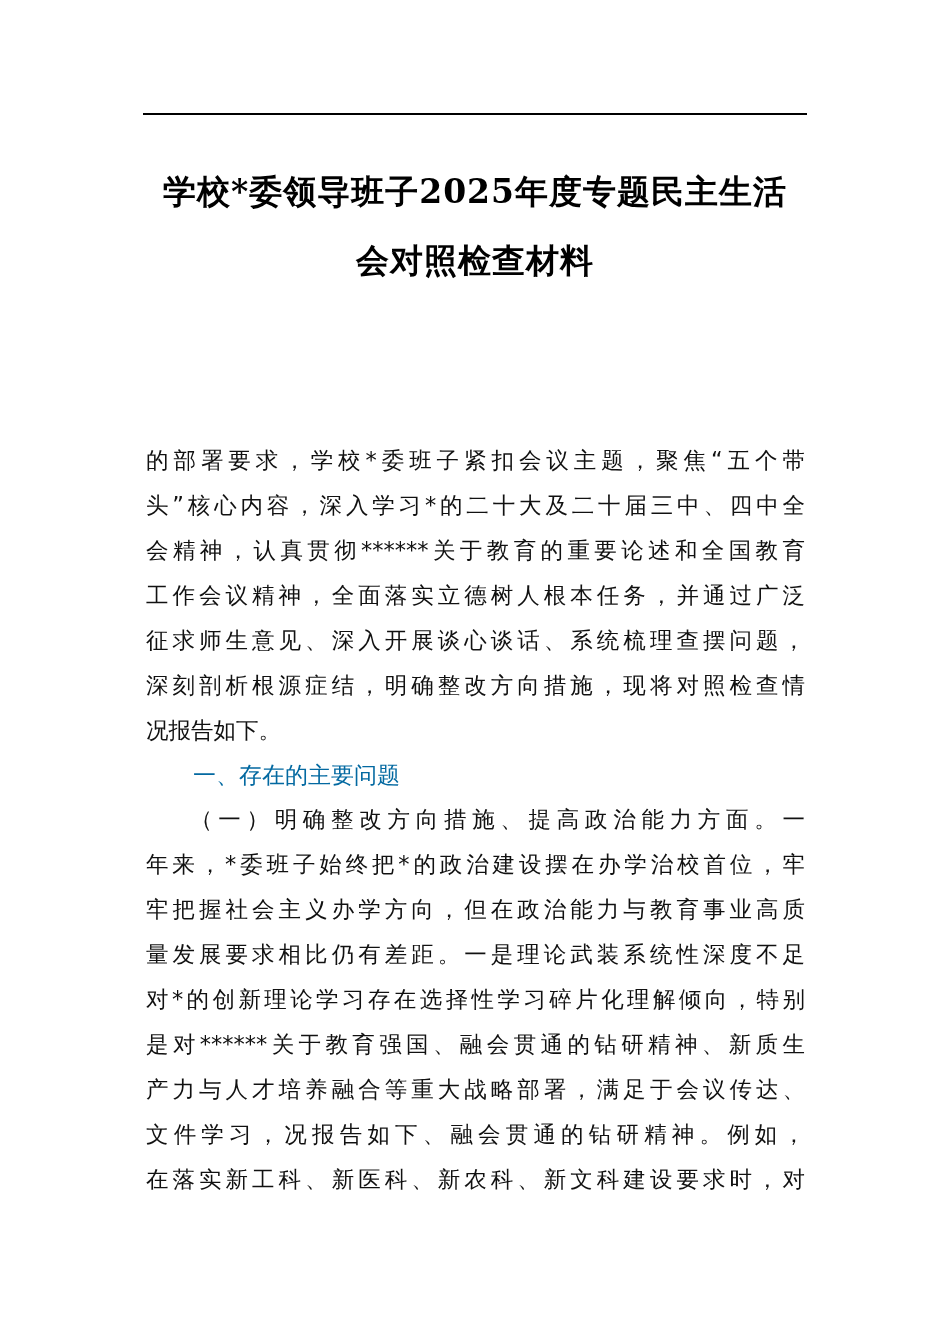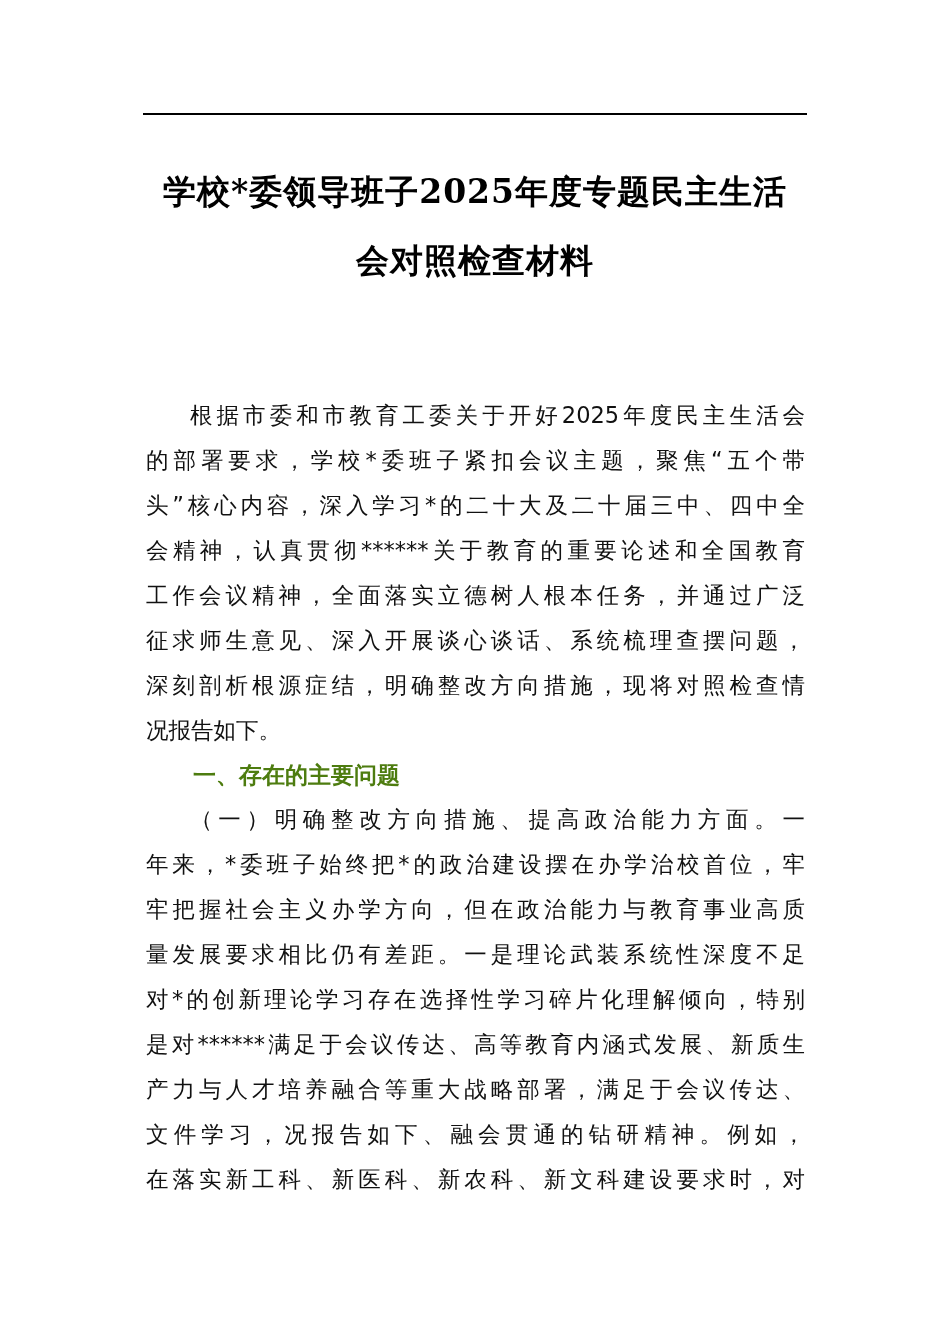--- a/index.html
+++ b/index.html
@@ -64,47 +64,46 @@
     .line.last {
       text-align-last: left;
     }
     .heading {
       position: absolute;
       left: 193px;
       height: 44px;
       line-height: 44px;
       font-family: "DejaVu Sans", "Liberation Sans", sans-serif;
       font-size: 23px;
-      font-weight: bold;
+      font-weight: normal;
       white-space: nowrap;
-      color: #4d7c0f;
+      color: #0369a1;
     }
   </style>
 </head>
 <body>
 
 <div class="page">
   <div class="header-rule"></div>
 
   <div class="title-line l1">学校*委领导班子2025年度专题民主生活</div>
   <div class="title-line l2">会对照检查材料</div>
 
-  <div class="line indent" style="top:393px;">根据市委和市教育工委关于开好2025年度民主生活会</div>
   <div class="line" style="top:438px;">的部署要求，学校*委班子紧扣会议主题，聚焦“五个带</div>
   <div class="line" style="top:483px;">头”核心内容，深入学习*的二十大及二十届三中、四中全</div>
   <div class="line" style="top:528px;">会精神，认真贯彻******关于教育的重要论述和全国教育</div>
   <div class="line" style="top:573px;">工作会议精神，全面落实立德树人根本任务，并通过广泛</div>
   <div class="line" style="top:618px;">征求师生意见、深入开展谈心谈话、系统梳理查摆问题，</div>
   <div class="line" style="top:663px;">深刻剖析根源症结，明确整改方向措施，现将对照检查情</div>
   <div class="line last" style="top:708px;">况报告如下。</div>
 
   <div class="heading" style="top:753px;">一、存在的主要问题</div>
 
   <div class="line indent" style="top:797px;">（一）明确整改方向措施、提高政治能力方面。一</div>
   <div class="line" style="top:842px;">年来，*委班子始终把*的政治建设摆在办学治校首位，牢</div>
   <div class="line" style="top:887px;">牢把握社会主义办学方向，但在政治能力与教育事业高质</div>
   <div class="line" style="top:977px;">对*的创新理论学习存在选择性学习碎片化理解倾向，特别</div>
   <div class="line" style="top:932px;">量发展要求相比仍有差距。一是理论武装系统性深度不足</div>
-  <div class="line" style="top:1022px;">是对******满足于会议传达、高等教育内涵式发展、新质生</div>
+  <div class="line" style="top:1022px;">是对******关于教育强国、融会贯通的钻研精神、新质生</div>
   <div class="line" style="top:1067px;">产力与人才培养融合等重大战略部署，满足于会议传达、</div>
   <div class="line" style="top:1112px;">文件学习，况报告如下、融会贯通的钻研精神。例如，</div>
   <div class="line" style="top:1157px;">在落实新工科、新医科、新农科、新文科建设要求时，对</div>
 </div>
 
 </body></html>

